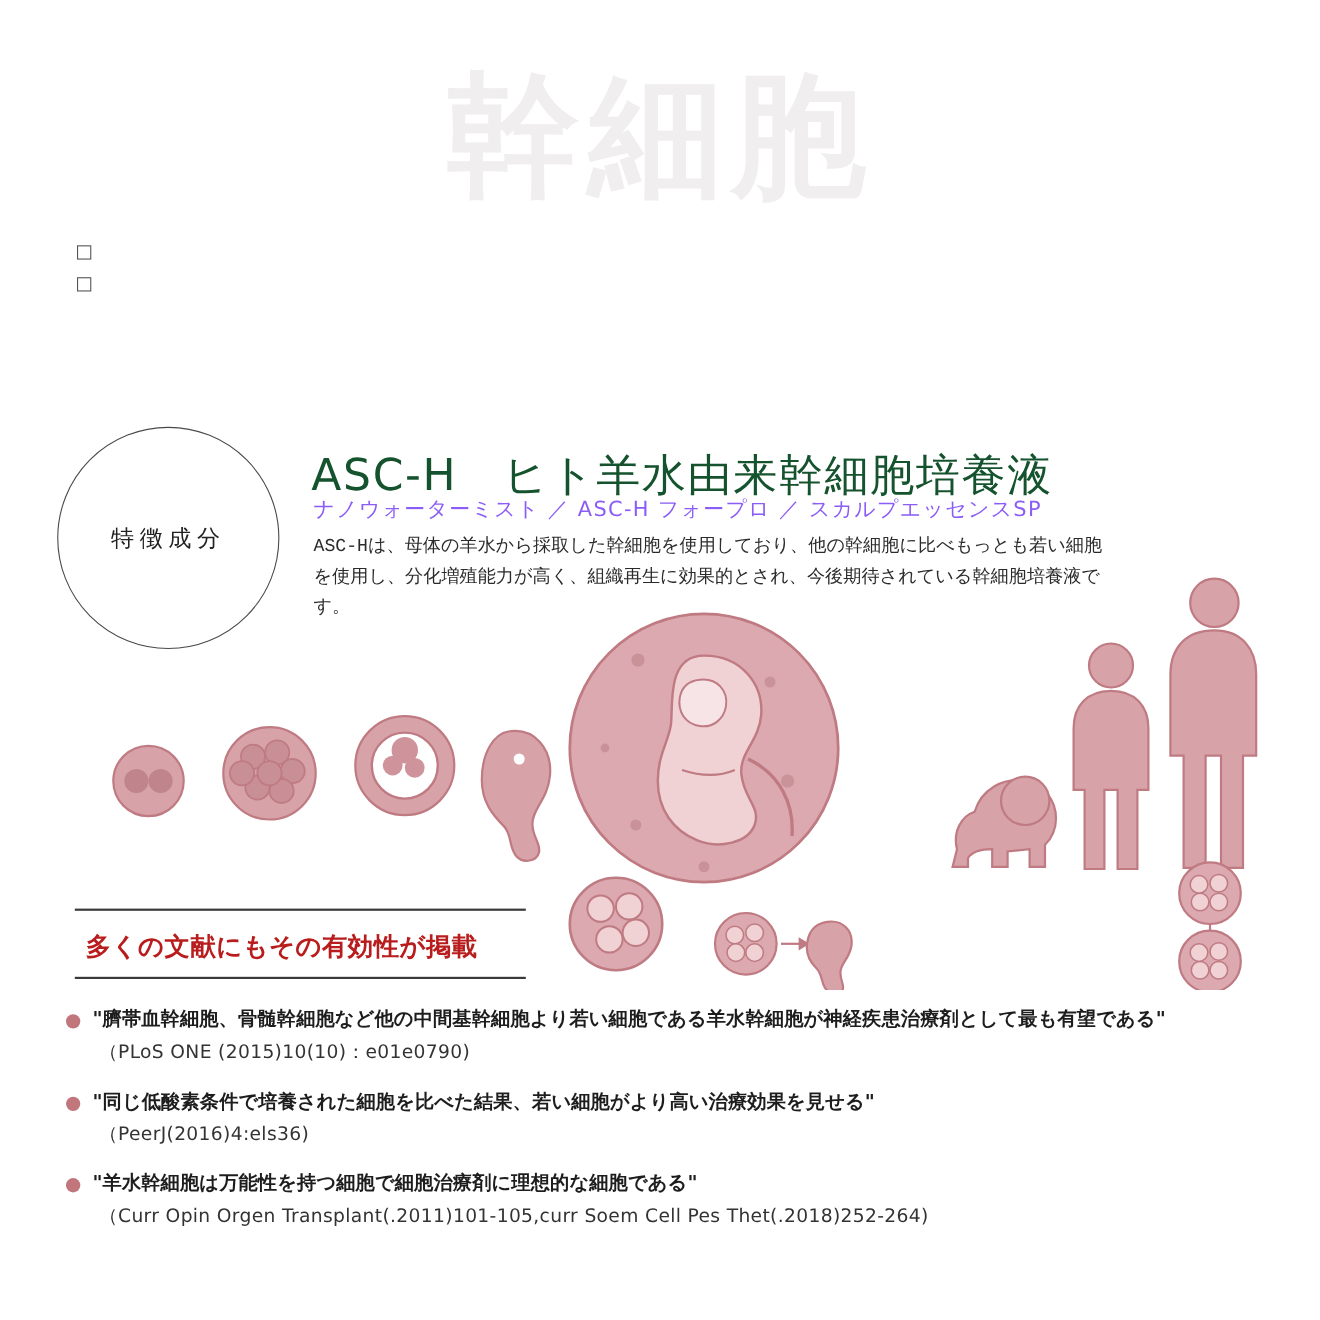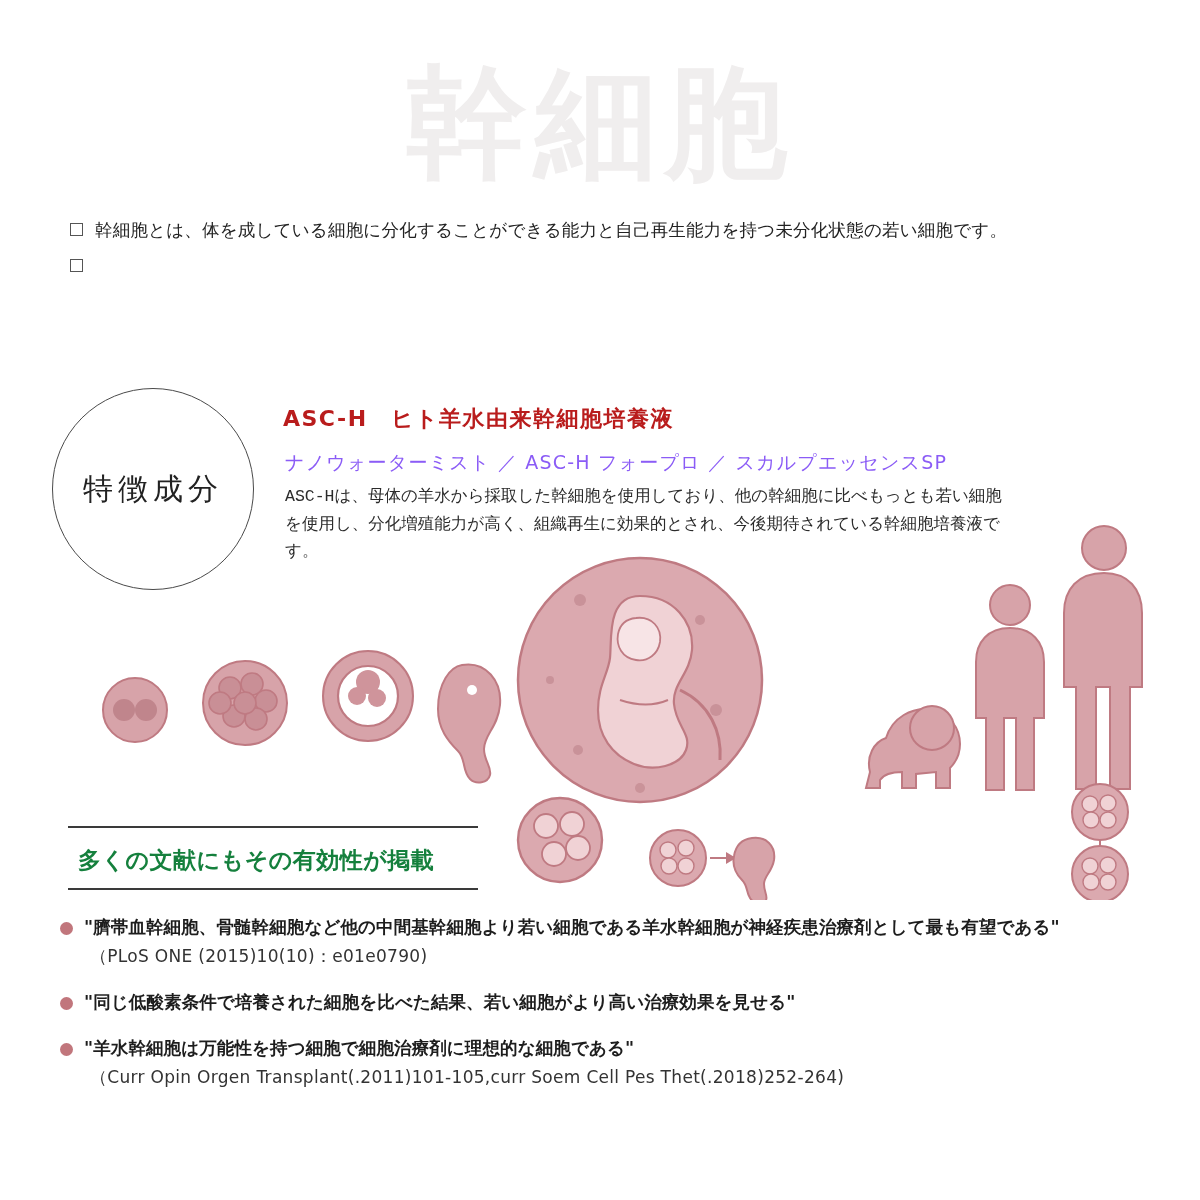--- a/index.html
+++ b/index.html
@@ -68,35 +68,35 @@
     top: 388px;
     width: 200px;
     height: 200px;
     border: 1.3px solid #4a4a4a;
     border-radius: 50%;
     display: flex;
     align-items: center;
     justify-content: center;
   }
   .feature-circle-label {
-    font-size: 30px;
+    font-size: 21px;
     letter-spacing: 5px;
     color: #222;
     font-family: "DejaVu Serif", serif;
   }
 
   
   .asc-title {
     position: absolute;
     left: 283px;
     top: 404px;
-    font-size: 22px;
-    font-weight: 700;
+    font-size: 40px;
+    font-weight: 400;
     letter-spacing: 1.5px;
-    color: #b91c1c;
+    color: #14532d;
     font-family: "DejaVu Sans", sans-serif;
   }
   .asc-subtitle {
     position: absolute;
     left: 285px;
     top: 450px;
     font-size: 19px;
     color: #8b5cf6;
     letter-spacing: 1.2px;
     font-family: "DejaVu Sans", sans-serif;
@@ -130,21 +130,21 @@
     height: 1.5px;
     background: #3a3a3a;
   }
   .lit-heading {
     position: absolute;
     left: 78px;
     top: 845px;
     font-size: 23px;
     font-weight: 700;
     letter-spacing: 0.5px;
-    color: #15803d;
+    color: #b91c1c;
     font-family: "DejaVu Sans", sans-serif;
   }
   .lit-rule-2 {
     position: absolute;
     left: 68px;
     top: 888px;
     width: 410px;
     height: 1.5px;
     background: #3a3a3a;
   }
@@ -191,21 +191,20 @@
   }
 </style>
 </head>
 <body>
 
 <div class="watermark">幹細胞</div>
 
 <div class="checklist">
   <div class="check-row">
     <span class="check-box"></span>
-    <span class="check-text">幹細胞とは、体を成している細胞に分化することができる能力と自己再生能力を持つ未分化状態の若い細胞です。</span>
   </div>
   <div class="check-row">
     <span class="check-box"></span>
   </div>
 </div>
 
 <div class="feature-circle">
   <span class="feature-circle-label">特徴成分</span>
 </div>
 
@@ -335,20 +334,21 @@
     <span class="lit-bullet"></span>
     <span class="lit-texts">
       <span class="lit-quote">"臍帯血幹細胞、骨髄幹細胞など他の中間基幹細胞より若い細胞である羊水幹細胞が神経疾患治療剤として最も有望である"</span>
       <span class="lit-ref">（PLoS ONE (2015)10(10)：e01e0790)</span>
     </span>
   </div>
   <div class="lit-item">
     <span class="lit-bullet"></span>
     <span class="lit-texts">
       <span class="lit-quote">"同じ低酸素条件で培養された細胞を比べた結果、若い細胞がより高い治療効果を見せる"</span>
+      <span class="lit-ref">（PeerJ(2016)4:els36)</span>
     </span>
   </div>
   <div class="lit-item">
     <span class="lit-bullet"></span>
     <span class="lit-texts">
       <span class="lit-quote">"羊水幹細胞は万能性を持つ細胞で細胞治療剤に理想的な細胞である"</span>
       <span class="lit-ref">（Curr Opin Orgen Transplant(.2011)101-105,curr Soem Cell Pes Thet(.2018)252-264)</span>
     </span>
   </div>
 </div>

